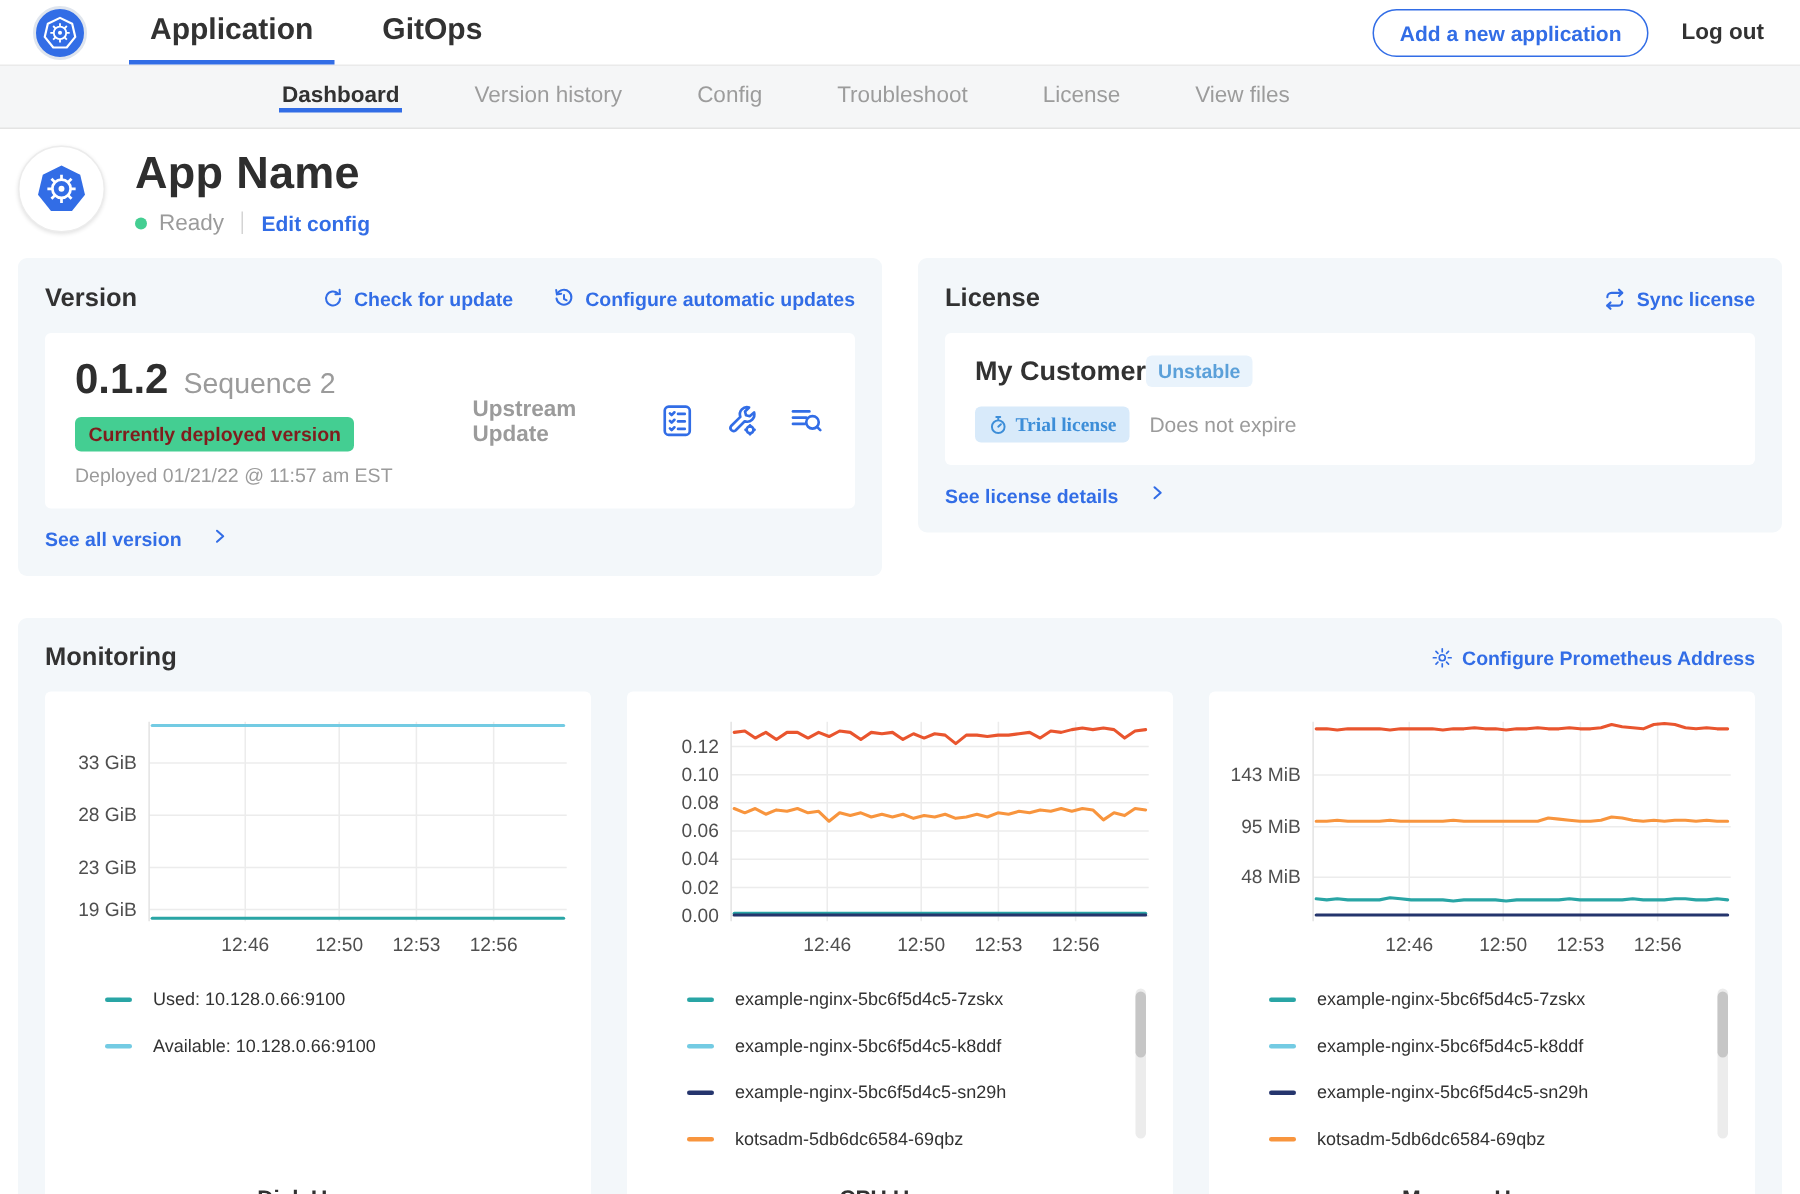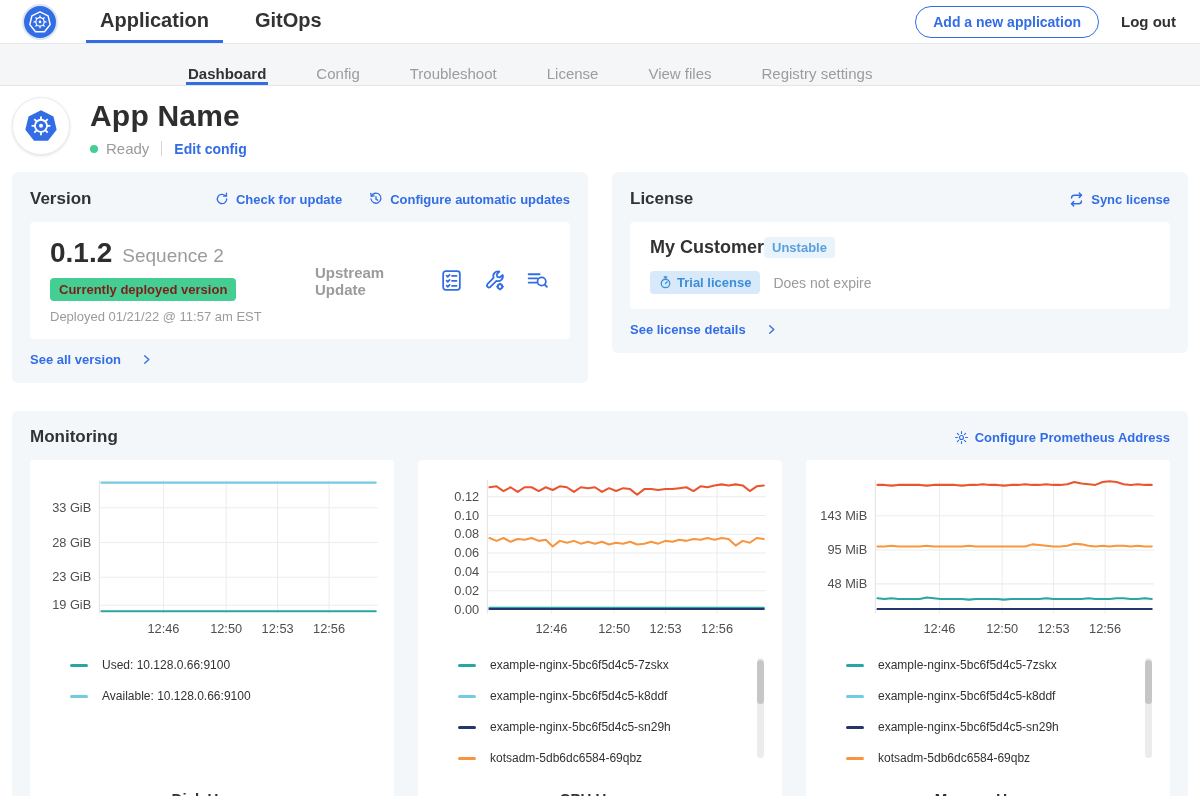--- a/index.html
+++ b/index.html
@@ -11,21 +11,21 @@
   .brand { display:flex; align-items:center; margin-right: 28px; }
   .brand-circle { width:36px; height:36px; border-radius:50%; background:#326de6; border:2px solid #dfe5ee; display:flex; align-items:center; justify-content:center; }
   .top-tabs { display:flex; align-items:stretch; }
   .top-tab { display:flex; align-items:center; padding: 0 14px; font-size:20px; font-weight:700; color:#323232; cursor:pointer; border-bottom:3px solid transparent; margin-right: 18px;}
   .top-tab.active { border-bottom-color:#326de6; }
   .topbar-right { margin-left:auto; display:flex; align-items:center; gap:22px; }
   .add-app-btn { border:1.5px solid #326de6; color:#326de6; background:#fff; border-radius:17px; padding:7px 17px; font-size:14px; font-weight:700; cursor:pointer; font-family:inherit; }
   .logout { font-size:15px; font-weight:600; color:#323232; cursor:pointer; }
 
   
-  .subnav { height:42px; background:#f5f6f7; border-bottom:1px solid #e4e4e4; display:flex; align-items:flex-end; padding-left:186px; }
+  .subnav { height:42px; background:#f5f6f7; border-bottom:1px solid #e4e4e4; display:flex; align-items:center; padding-left:186px; }
   .sub-tab { display:flex; align-items:center; margin-right:46px; font-size:15px; color:#9c9c9c; font-weight:500; cursor:pointer; border-bottom:3px solid transparent; padding:0 2px;}
   .sub-tab.active { color:#323232; font-weight:700; border-bottom-color:#326de6; }
 
   
   .app-header { display:flex; padding:11px 24px 13px 12px; }
   .app-icon { width:58px; height:58px; border-radius:50%; background:#fff; border:1px solid #ececec; box-shadow:0 1px 3px rgba(0,0,0,.12); display:flex; align-items:center; justify-content:center; }
   .app-head-text { margin-left:20px; padding-top:2px; }
   .app-name { font-size:30px; font-weight:700; color:#2e2e2e; letter-spacing:.2px; }
   .app-status-row { display:flex; align-items:center; margin-top:7px; gap:8px; }
   .status-dot { width:8px; height:8px; border-radius:50%; background:#44ce92; }
@@ -47,27 +47,27 @@
   .version-inner { display:flex; align-items:center; }
   .version-left { width:265px; }
   .version-number-row { display:flex; align-items:baseline; gap:10px; }
   .version-number { font-size:28px; font-weight:700; color:#2e2e2e; }
   .sequence { font-size:19px; color:#9b9b9b; }
   .deployed-badge { display:inline-block; margin-top:9px; background:#44ce92; color:#7f1d1d; font-size:13px; font-weight:700; padding:4px 9px; border-radius:4px; }
   .deployed-at { margin-top:8px; font-size:13px; color:#9b9b9b; }
   .upstream { flex:1; font-size:15px; font-weight:600; color:#9b9b9b; }
   .version-icons { display:flex; align-items:center; gap:18px; color:#326de6; }
   .version-icons .vicon { cursor:pointer; display:flex; }
-  .see-link { display:inline-flex; align-items:center; gap:20px; margin-top:13px; font-size:13px; }
+  .see-link { display:inline-flex; gap:20px; margin-top:13px; font-size:13px; }
 
   .license-name-row { display:flex; align-items:flex-start; }
   .customer-name { font-size:18px; font-weight:700; }
   .channel-badge { background:#e9f3fc; color:#5ba0d9; font-size:13px; font-weight:600; padding:3px 8px; border-radius:4px; }
   .license-meta-row { display:flex; align-items:center; gap:13px; margin-top:13px; }
-  .trial-badge { display:inline-flex; align-items:center; gap:5px; background:#d8eafa; color:#3d8ed8; font-size:13px; font-weight:700; padding:4px 9px; border-radius:4px; }
+  .trial-badge { display:inline-flex; align-items:center; gap:5px; background:#d8eafa; color:#3d8ed8; font-size:13px; font-weight:700; padding:4px 9px; border-radius:4px;font-family:Liberation Serif, serif; }
   .expiry { font-size:14px; color:#9b9b9b; }
 
   
   .monitoring { margin:28px 12px 0; background:#f3f7fa; border-radius:6px; padding:16px 18px 16px; }
   .charts-row { display:flex; gap:24px; margin-top:13px; }
   .chart-card { background:#fff; border-radius:4px; flex:1 1 0; padding:12px 8px 12px; display:flex; flex-direction:column; min-height:342px; }
   .chart-svg { width:100%; height:auto; display:block; }
   .legend { margin-top:10px; padding-left:32px; position:relative; flex:none; }
   .legend-item { display:flex; align-items:center; margin-bottom:17px; }
   .legend-dash { width:18px; height:3px; border-radius:2px; margin-right:14px; flex:none; }
@@ -104,25 +104,25 @@
       <div class="top-tab">GitOps</div>
     </div>
   <div class="topbar-right">
     <button class="add-app-btn">Add a new application</button>
     <span class="logout">Log out</span>
   </div>
 </div>
 
 <div class="subnav" id="sub-tabs">
     <div class="sub-tab active">Dashboard</div>
+    <div class="sub-tab">Version history</div>
     <div class="sub-tab">Config</div>
     <div class="sub-tab">Troubleshoot</div>
     <div class="sub-tab">License</div>
     <div class="sub-tab">View files</div>
-    <div class="sub-tab">Registry settings</div>
   </div>
 
 <div class="app-header">
   <div class="app-icon">
     <svg width="38" height="38" viewBox="0 0 24 25">
       <polygon points="12,2.2 20.2,6.2 22.3,15.0 16.6,22.2 7.4,22.2 1.7,15.0 3.8,6.2" fill="#326de6"></polygon>
       <circle cx="12" cy="12.4" r="4" fill="none" stroke="#fff" stroke-width="1.2"></circle>
       <g stroke="#fff" stroke-width="1.2">
         <line x1="12" y1="6.2" x2="12" y2="8.4"></line>
           <line x1="12" y1="16.4" x2="12" y2="18.6"></line>

